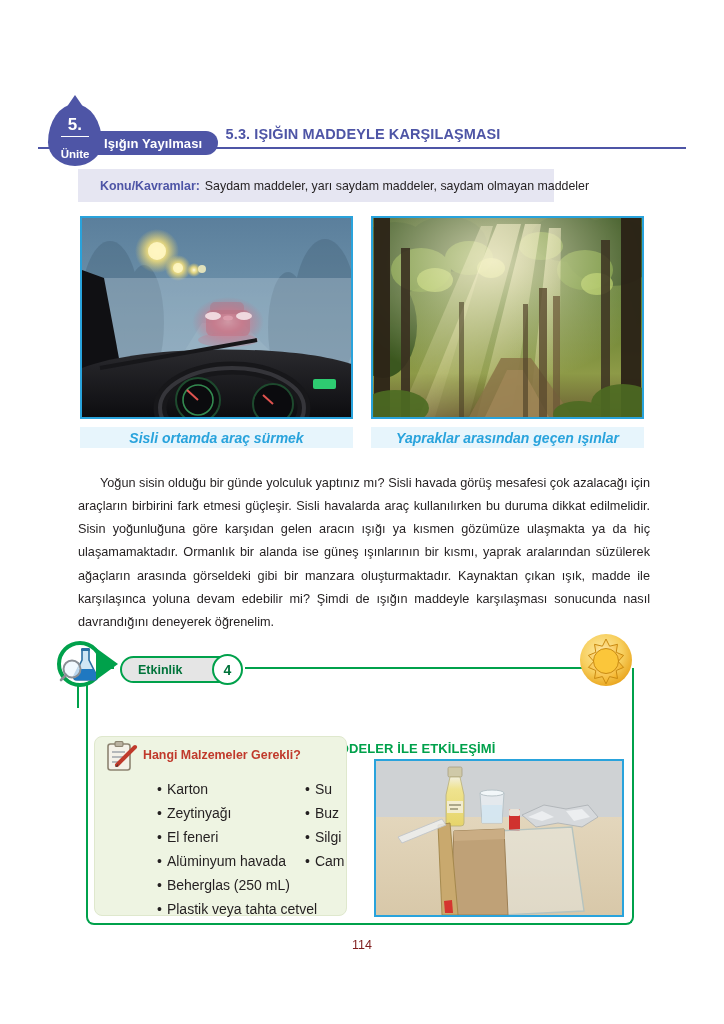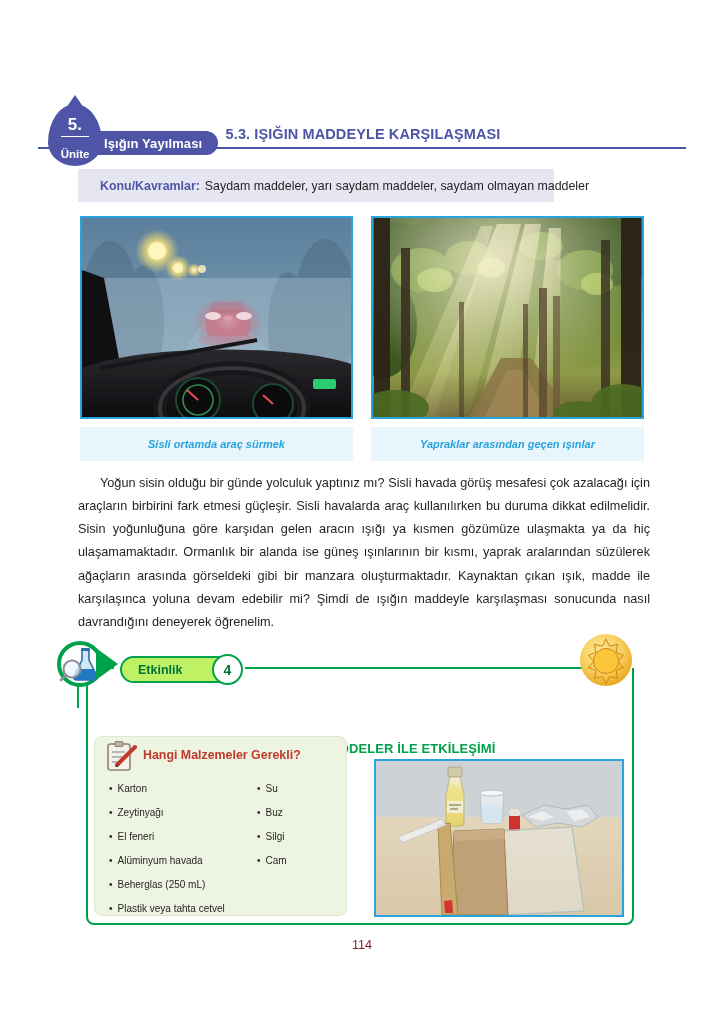--- a/index.html
+++ b/index.html
@@ -138,27 +138,27 @@
   .photo {
     position: absolute;
     border: 2px solid #29a3dc;
     overflow: hidden;
   }
   .photo-fog  { left: 80px;  top: 216px; width: 273px; height: 203px; }
   .photo-forest { left: 371px; top: 216px; width: 273px; height: 203px; }
 
   .caption {
     position: absolute;
-    height: 34px;
+    height: 21px;
     background: #e7f5fc;
     display: flex;
     align-items: center;
     justify-content: center;
     color: #29a3dc;
-    font-size: 11px;
+    font-size: 14px;
     font-style: italic;
     font-weight: bold;
   }
   .caption-left  { left: 80px;  top: 427px; width: 273px; }
   .caption-right { left: 371px; top: 427px; width: 273px; }
 
   
   .body-text {
     position: absolute;
     left: 78px;
@@ -234,21 +234,21 @@
 
   
   .etkinlik-pill {
     position: absolute;
     left: 120px;
     top: 656px;
     width: 118px;
     height: 27px;
     border: 2px solid #00a14b;
     border-radius: 14px;
-    background: #bef264;
+    background: #e5e5e5;
     display: flex;
     align-items: center;
     padding-left: 16px;
     color: #00733a;
     font-size: 12.5px;
     font-weight: bold;
   }
   .etkinlik-circle {
     position: absolute;
     left: 212px;
@@ -323,24 +323,25 @@
     position: absolute;
     left: 14px;
     top: 40px;
     width: 232px;
     display: flex;
   }
   .mat-col { display: flex; flex-direction: column; }
   .mat-col-a { width: 148px; }
   .mat-col-b { width: 84px; }
   .mat-item {
-    font-size: 10px;
+    font-size: 14px;
     line-height: 24px;
     color: #231f20;
     white-space: nowrap;
+    margin-left: 48px;
   }
   .mat-item .dot { margin-right: 5px; }
 
   
   .activity-photo {
     position: absolute;
     left: 374px;
     top: 759px;
     width: 250px;
     height: 158px;

